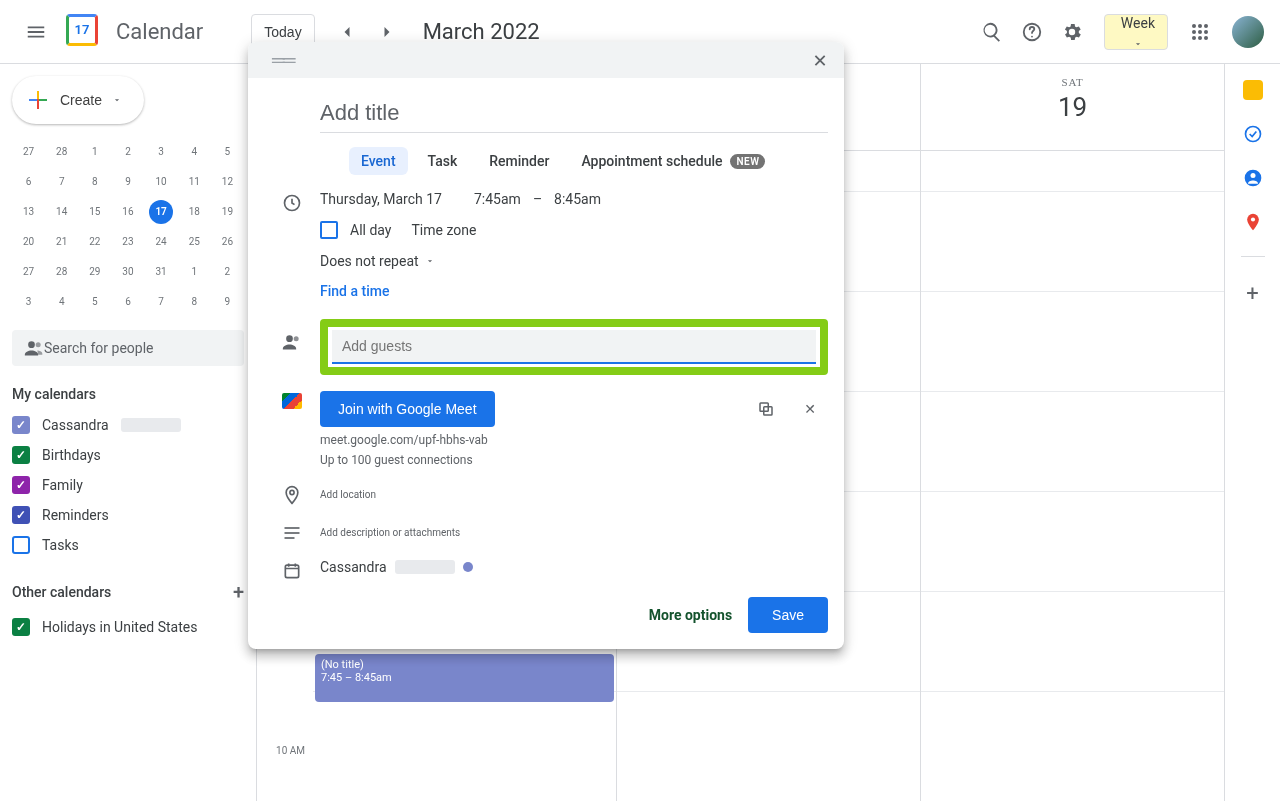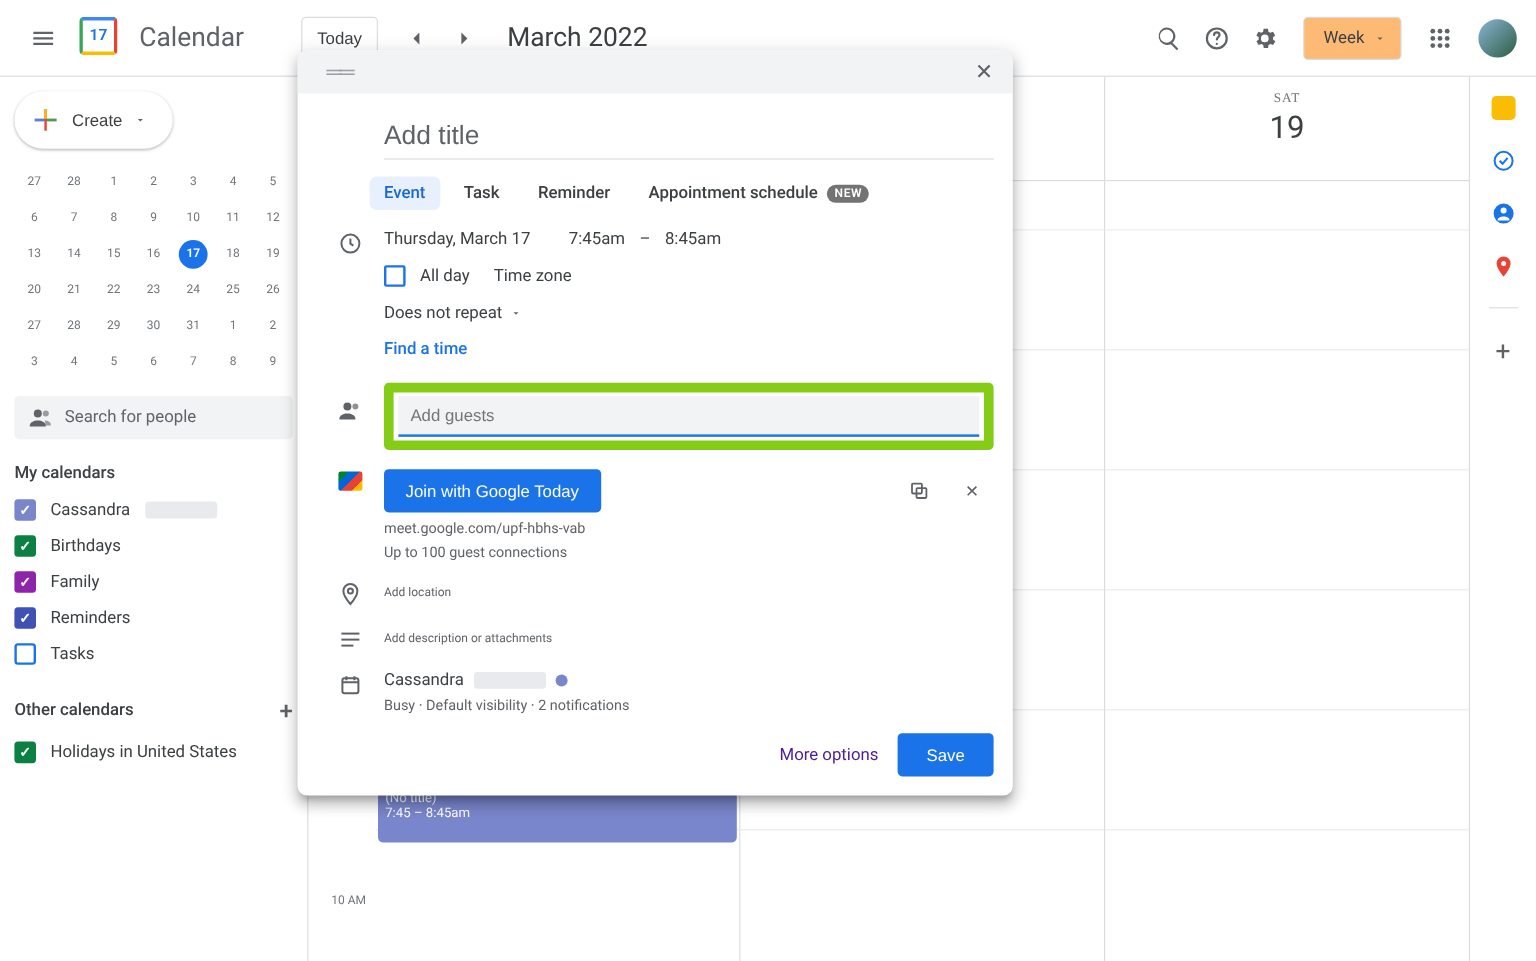--- a/index.html
+++ b/index.html
@@ -58,29 +58,30 @@
     font-weight: 500;
     cursor: pointer;
     margin-right: 12px;
     color: #3c4043;
   }
   .nav-arrows { display: flex; margin-right: 16px; }
   .month-label { font-size: 22px; color: #3c4043; }
   .hdr-spacer { flex: 1; }
   .view-btn {
     border: 1px solid #dadce0;
-    background: #fdba74;
+    background: #fef9c3;
     height: 36px;
     padding: 0 12px 0 16px;
     border-radius: 4px;
     font-size: 14px;
     display: flex; align-items: center;
     cursor: pointer;
     gap: 8px;
     margin: 0 12px;
+    flex-direction: column;
   }
   .apps-icon {
     width: 40px; height: 40px; border-radius: 50%;
     display: flex; align-items: center; justify-content: center;
     cursor: pointer;
   }
   .avatar {
     width: 32px; height: 32px; border-radius: 50%;
     background: linear-gradient(135deg, #8ab4d4 0%, #2d5d42 100%);
     margin-left: 12px;
@@ -131,21 +132,20 @@
   .mini-cal .today {
     background: #1a73e8; color: #fff; font-weight: 600;
   }
   .search-people {
     margin-top: 16px;
     background: #f1f3f4;
     border-radius: 4px;
     height: 36px;
     display: flex; align-items: center;
     padding: 0 12px;
-    gap: 10px;
     color: #5f6368;
   }
   .section-title {
     font-weight: 500;
     font-size: 14px;
     color: #3c4043;
     margin-top: 20px;
     margin-bottom: 8px;
     display: flex; justify-content: space-between; align-items: center;
   }
@@ -328,21 +328,21 @@
     margin-left: 56px;
     border: none;
     border-bottom: 1px solid #dadce0;
     font-size: 22px;
     padding: 6px 0;
     outline: none;
     color: #3c4043;
   }
   .title-input::placeholder { color: #5f6368; }
   .tabs {
-    margin-left: 44px;
+    margin-left: 85px;
     margin-top: 14px;
     display: flex;
     gap: 8px;
   }
   .tab {
     padding: 6px 12px;
     border-radius: 6px;
     font-size: 14px;
     font-weight: 500;
     cursor: pointer;
@@ -410,21 +410,21 @@
   .sub-text { font-size: 12px; color: #5f6368; margin-top: 6px; }
   .placeholder-text { color: #5f6368; font-size: 10px; }
   .org-row .name { display: flex; align-items: center; gap: 8px;}
   .org-dot { width: 10px; height: 10px; border-radius: 50%; background: #7986cb;}
   .modal-footer {
     display: flex; justify-content: flex-end;
     padding: 16px;
     gap: 16px;
     align-items: center;
   }
-  .more-opts { font-weight: 400; cursor: pointer; color: #4c1d95; text-align: right;}
+  .more-opts { font-weight: 700; cursor: pointer; color: #14532d; text-align: right;}
   .save-btn {
     background: #1a73e8; color: #fff;
     border: none; border-radius: 4px;
     height: 36px; padding: 0 24px;
     font-size: 14px; font-weight: 500;
     cursor: pointer;
   }
   .meet-logo {
     width: 20px; height: 16px;
     background: linear-gradient(135deg,#00832d 0 25%,#0066da 25% 50%,#e94235 50% 75%,#ffba00 75% 100%);
@@ -763,21 +763,21 @@
         </div>
       </div>
     </div>
 
     <div class="row" style="align-items:flex-start;">
       <div class="row-icon">
           <div class="meet-logo"></div>
         </div>
       <div class="row-content">
         <div class="meet-row">
-          <button class="meet-btn">Join with Google Today</button>
+          <button class="meet-btn">Join with Google Meet</button>
           <div class="meet-actions">
             <div class="icon-btn">
               <svg width="18" height="18" viewBox="0 0 24 24" fill="none" stroke="#5f6368" stroke-width="2">
                   <rect x="9" y="9" width="11" height="11" rx="1"></rect>
                   <rect x="4" y="4" width="11" height="11" rx="1"></rect>
                 </svg>
             </div>
             <div class="icon-btn">✕</div>
           </div>
         </div>
@@ -813,21 +813,20 @@
             <rect x="4" y="5" width="16" height="15" rx="2"></rect>
             <path d="M4 9h16M8 3v4M16 3v4"></path>
           </svg>
       </div>
       <div class="row-content">
         <div class="name">
           <span>Cassandra</span>
           <span class="redacted"></span>
           <span class="org-dot"></span>
         </div>
-        <div class="sub-text">Busy · Default visibility · 2 notifications</div>
       </div>
     </div>
   </div>
   <div class="modal-footer">
     <div class="more-opts">More options</div>
     <button class="save-btn">Save</button>
   </div>
 </div>
 
 </body></html>

